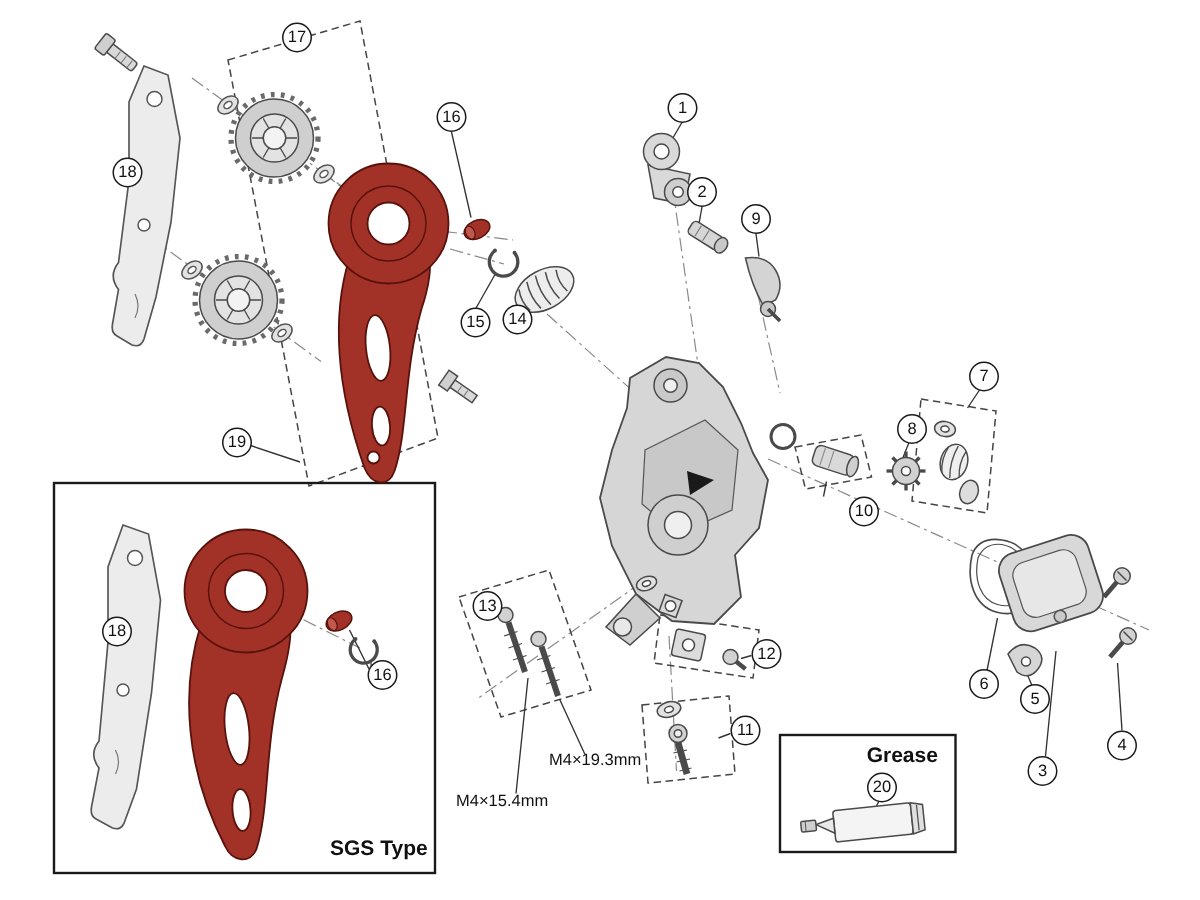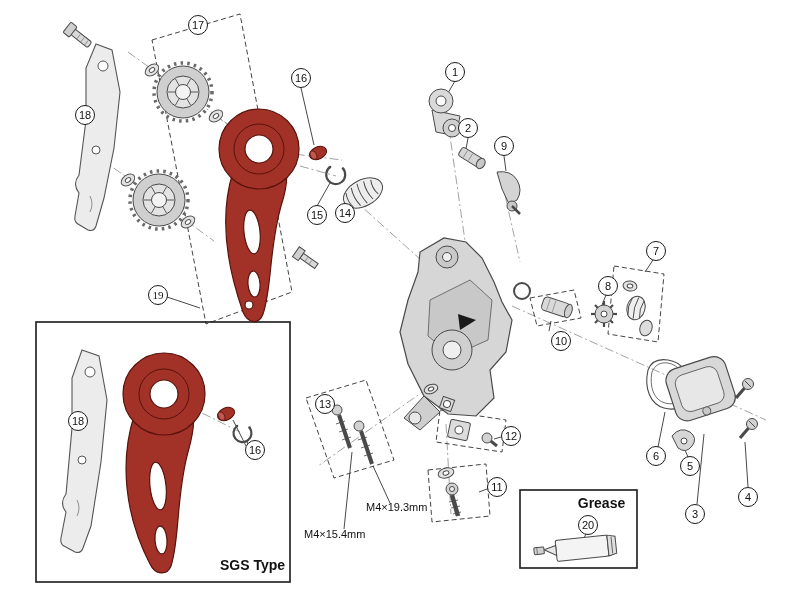--- a/index.html
+++ b/index.html
@@ -343,32 +343,32 @@
 <div class="callout-layer">
       <div class="callout" style="left: 445px; top: 62px;">1</div>
       <div class="callout" style="left: 458px; top: 118px;">2</div>
       <div class="callout" style="left: 685px; top: 504px;">3</div>
       <div class="callout" style="left: 738px; top: 487px;">4</div>
       <div class="callout" style="left: 680px; top: 456px;">5</div>
       <div class="callout" style="left: 646px; top: 446px;">6</div>
       <div class="callout" style="left: 646px; top: 241px;">7</div>
       <div class="callout" style="left: 598px; top: 276px;">8</div>
       <div class="callout" style="left: 494px; top: 136px;">9</div>
-      <div class="callout" style="left: 551px; top: 331px;">10</div>
+      <div class="callout" style="left: 566px; top: 331px;">10</div>
       <div class="callout" style="left: 487px; top: 477px;">11</div>
       <div class="callout" style="left: 501px; top: 426px;">12</div>
       <div class="callout" style="left: 315px; top: 394px;">13</div>
       <div class="callout" style="left: 335px; top: 203px;">14</div>
       <div class="callout" style="left: 307px; top: 205px;">15</div>
       <div class="callout" style="left: 291px; top: 68px;">16</div>
       <div class="callout" style="left: 245px; top: 440px;">16</div>
       <div class="callout" style="left: 188px; top: 15px;">17</div>
       <div class="callout" style="left: 75px; top: 105px;">18</div>
       <div class="callout" style="left: 68px; top: 411px;">18</div>
-      <div class="callout" style="left: 148px; top: 285px; font-family: Liberation Serif, serif;">19</div>
+      <div class="callout" style="left: 148px; top: 285px;">19</div>
       <div class="callout" style="left: 578px; top: 515px;">20</div>
     </div>
 
 <div class="lbl m4a">M4×19.3mm</div>
 <div class="lbl m4b">M4×15.4mm</div>
 <div class="lbl sgs">SGS Type</div>
 <div class="lbl grease">Grease</div>
 
 </div>
 

